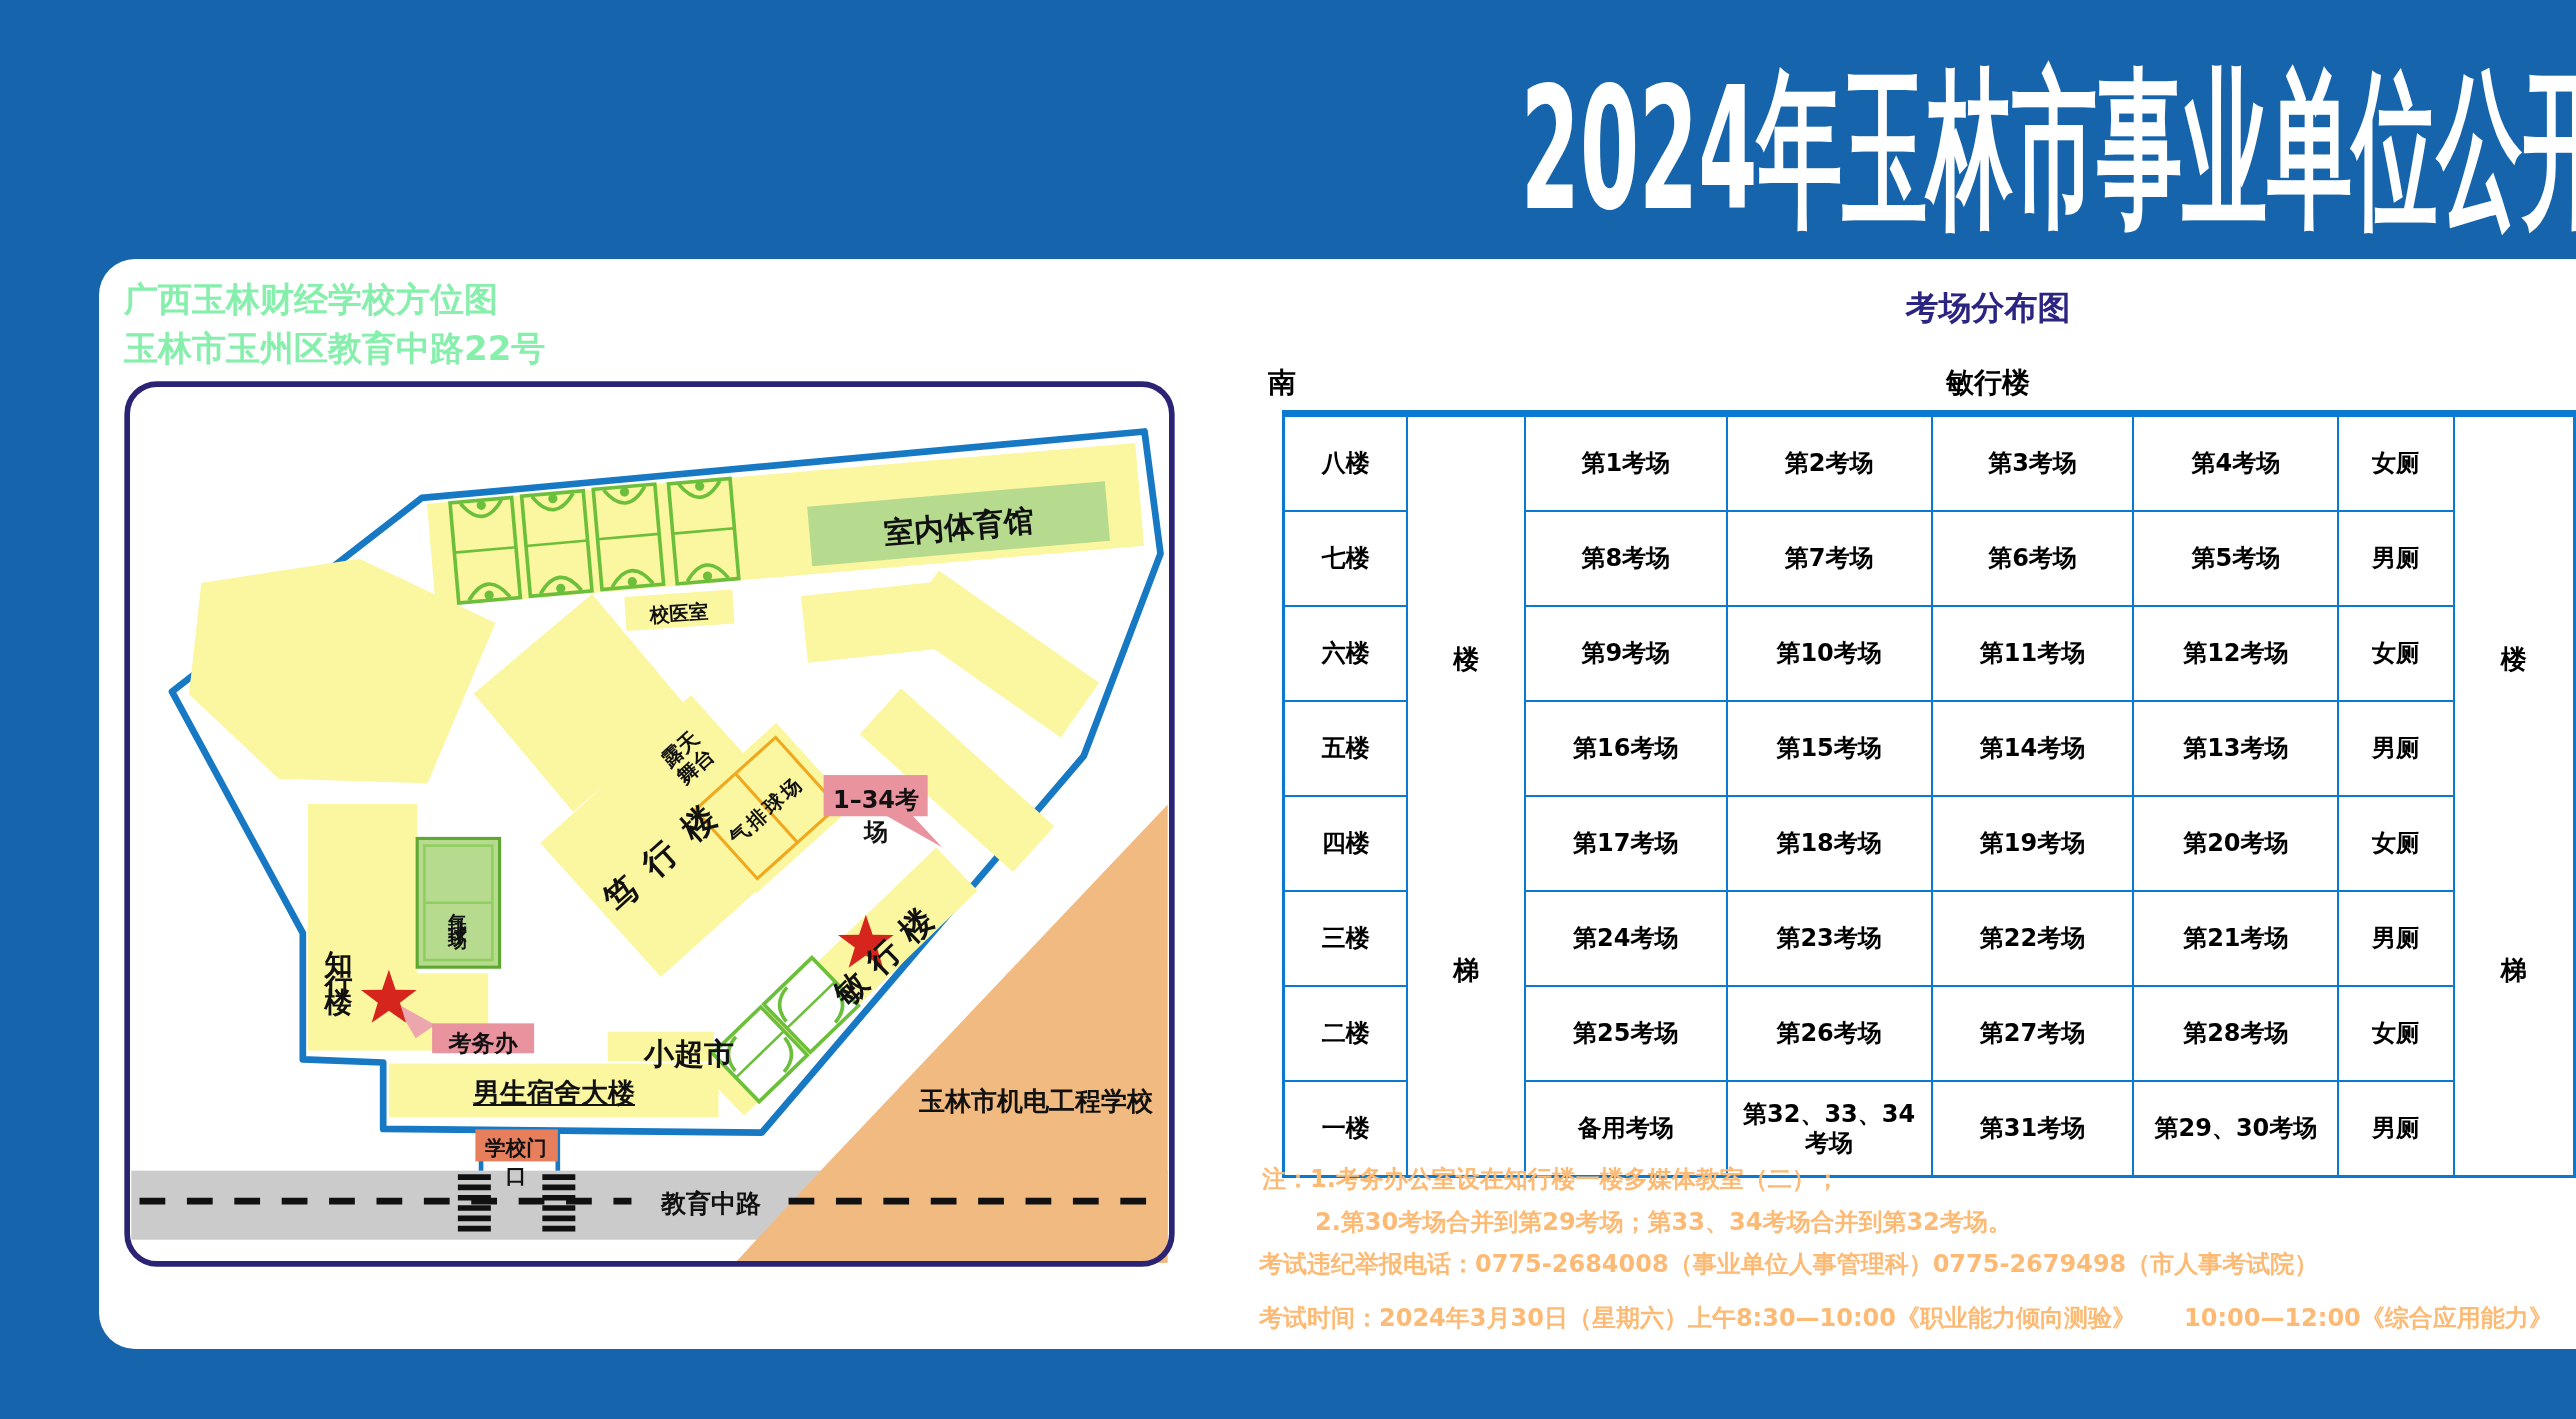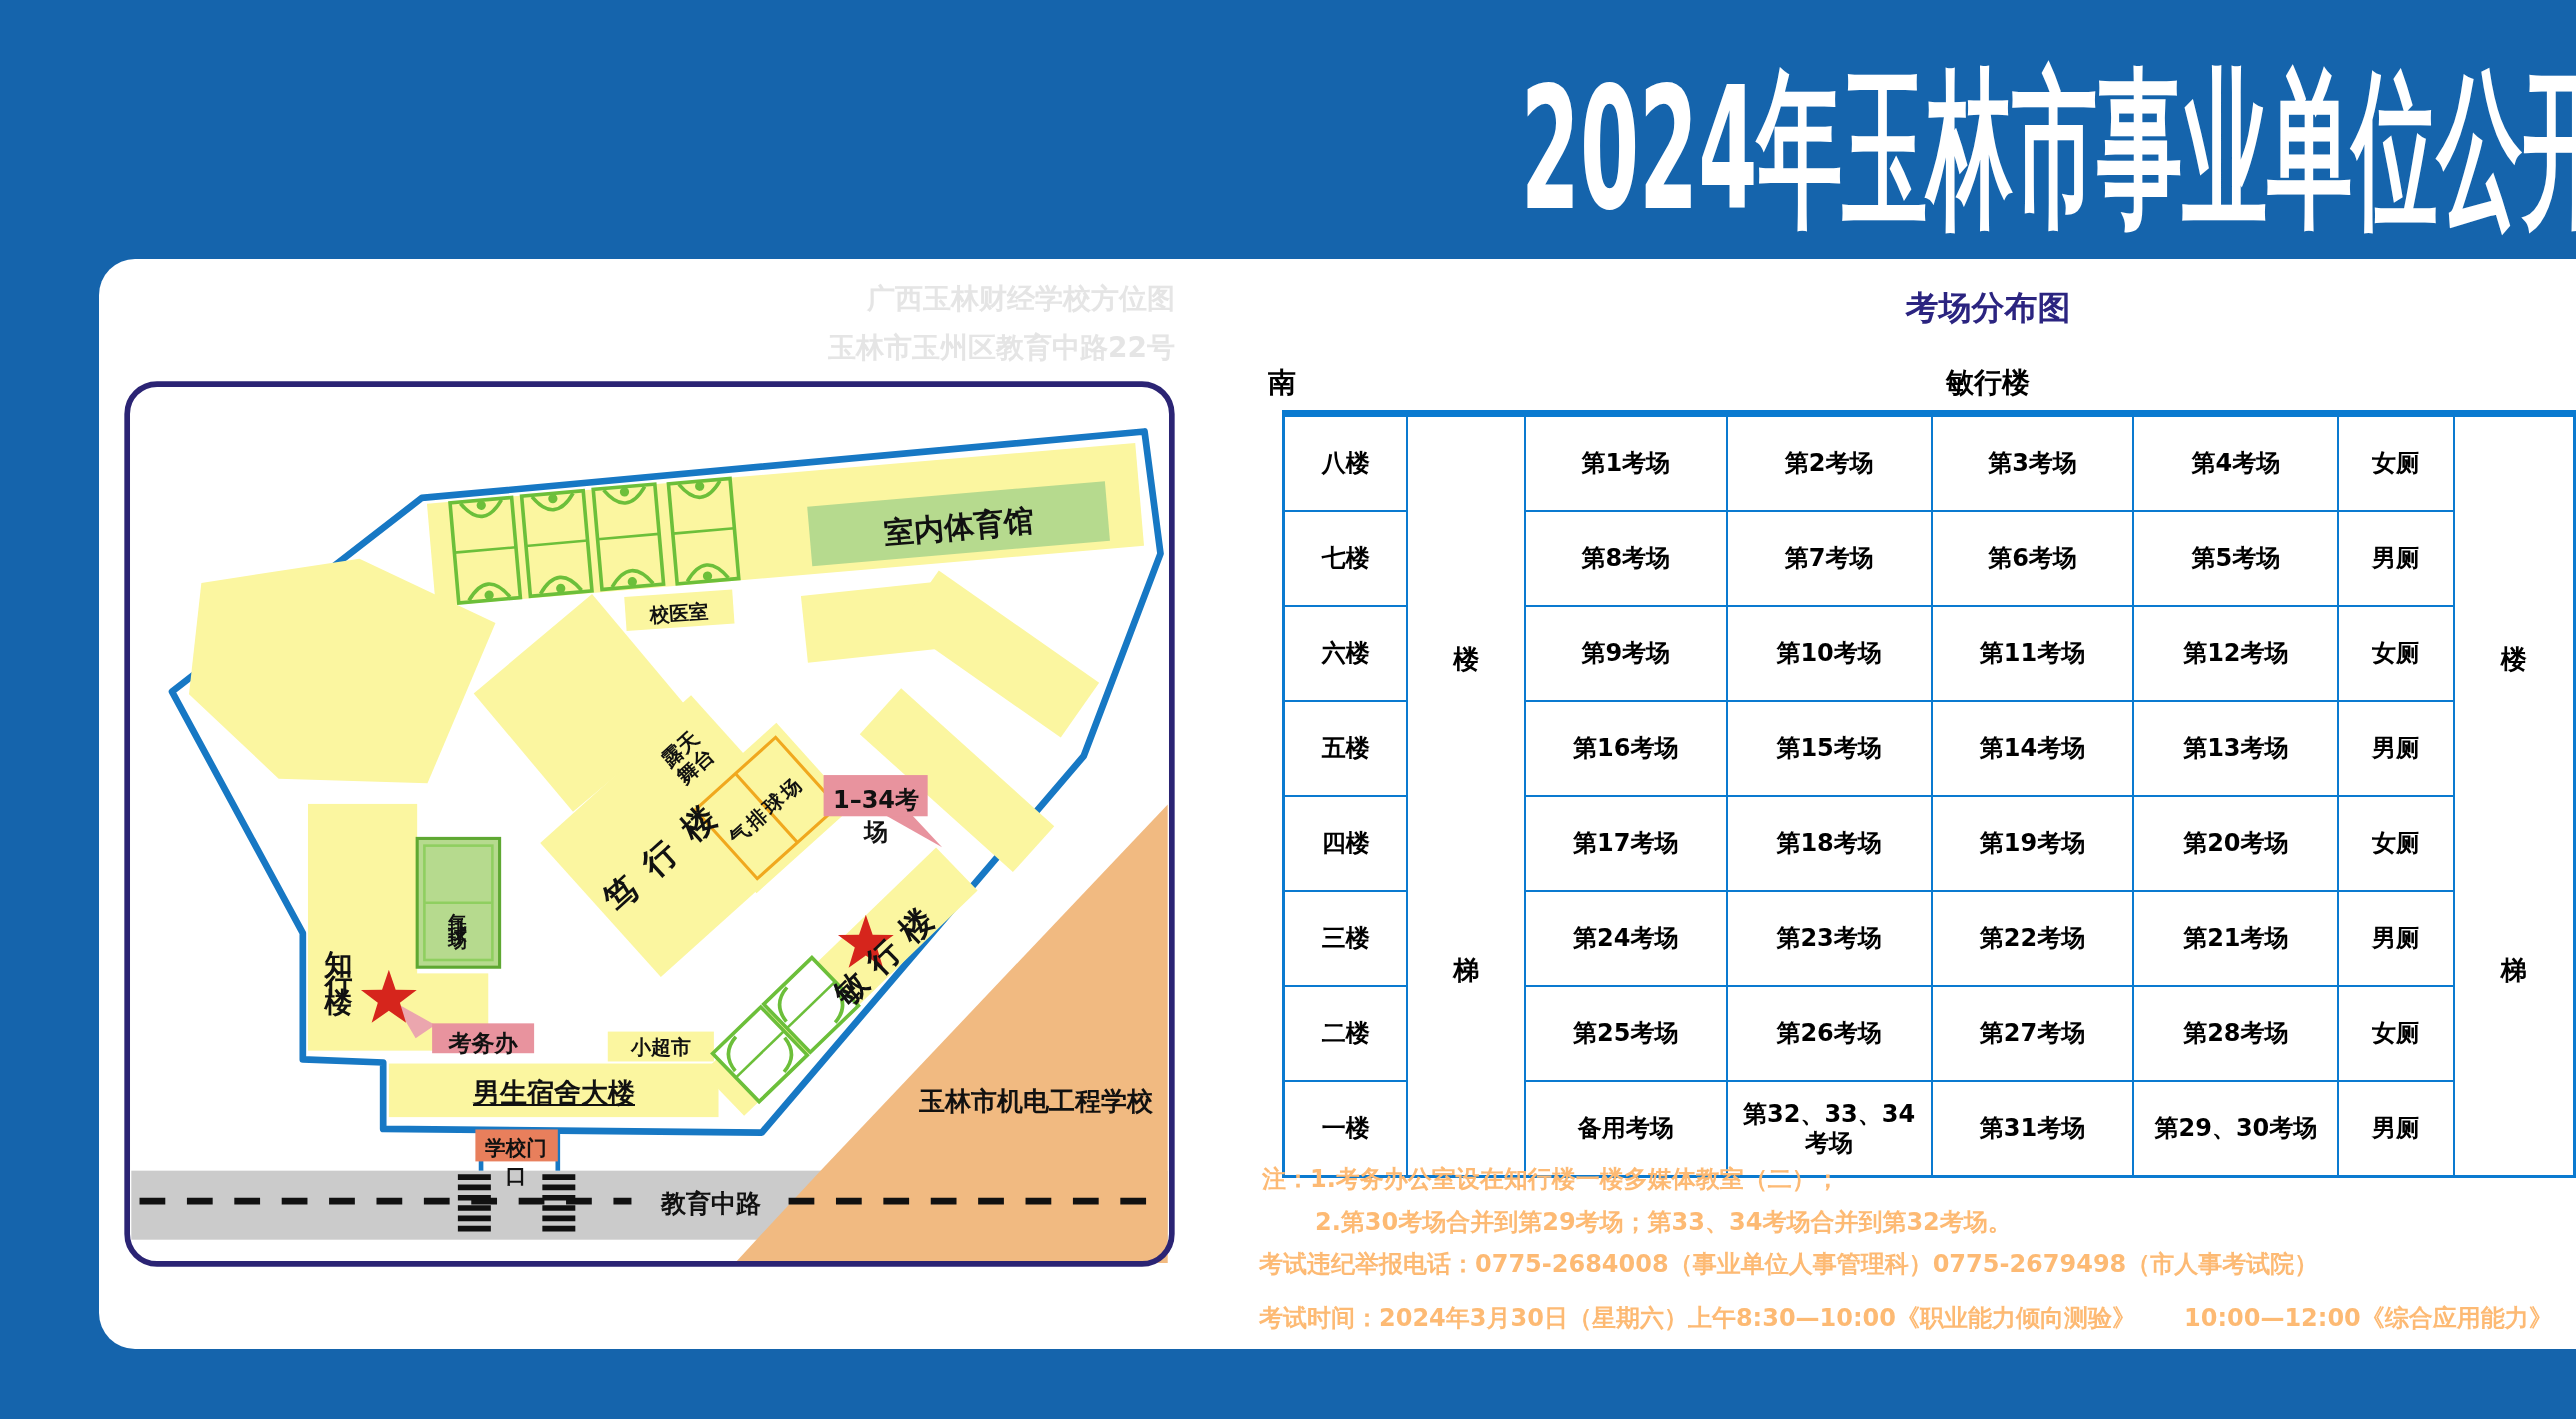--- a/index.html
+++ b/index.html
@@ -5,21 +5,21 @@
   html,body{margin:0;padding:0;width:2839px;height:1420px;overflow:hidden;
     background:#1564ac;font-family:"DejaVu Sans",sans-serif;font-weight:700;}
   .abs{position:absolute;}
   
   #title-wrap{left:0;top:49px;width:2839px;height:201px;text-align:center;white-space:nowrap;}
   #title-wrap span{display:inline-block;transform:scaleX(.5);transform-origin:50% 50%;
     font-size:170px;line-height:201px;color:#ffffff;letter-spacing:0;}
   
   #card{left:99px;top:259px;width:2666px;height:1090px;background:#ffffff;border-radius:36px;}
   
-  .map-heading{left:124px;width:1051px;text-align:right;color:#e5e5e5;font-size:28px;line-height:46px;}
+  .map-heading{left:124px;width:1051px;text-align:left;color:#86efac;font-size:34px;line-height:46px;}
   #map{left:124px;top:381px;width:1051px;height:886px;}
   #map svg{position:absolute;left:0;top:0;}
   .mlabel{position:absolute;color:#111;text-align:center;}
   .rot{transform-origin:50% 50%;}
   .vert{writing-mode:vertical-rl;text-orientation:upright;}
   
   #dist-heading{left:1268px;top:286px;width:1440px;text-align:center;color:#2b2480;font-size:33px;}
   .orient{top:364px;color:#000;font-size:28px;}
   #dist-table{left:1268px;top:410px;padding-left:14px;}
   table{border-collapse:collapse;table-layout:fixed;background:#fff;}
@@ -161,21 +161,21 @@
   <div class="mlabel rot" style="left:706px;top:126px;width:258px;font-size:30px;transform:rotate(-5deg);">室内体育馆</div>
   <div class="mlabel rot" style="left:501px;top:219px;width:108px;font-size:19.6px;transform:rotate(-4deg);">校医室</div>
   <div class="mlabel rot" style="left:536px;top:354px;width:56px;font-size:20.6px;line-height:1.1;transform:rotate(-42deg);">露天舞台</div>
   <div class="mlabel rot" style="left:461px;top:449px;width:165px;font-size:33px;letter-spacing:19.6px;transform:rotate(-42deg);">笃行楼</div>
   <div class="mlabel rot" style="left:591px;top:416px;width:103px;font-size:19.6px;letter-spacing:3.1px;transform:rotate(-42deg);">气排球场</div>
   <div class="mlabel" style="left:700px;top:403px;width:104px;font-size:24px;">1–34考场</div>
   <div class="mlabel rot" style="left:685px;top:550px;width:160px;font-size:32px;letter-spacing:13.4px;transform:rotate(-44deg);">敏行楼</div>
   <div class="mlabel vert" style="left:195px;top:464px;height:222px;font-size:28px;letter-spacing:18.5px;">知行楼</div>
   <div class="mlabel vert" style="left:321px;top:473px;height:113px;font-size:18.5px;letter-spacing:6.2px;">气排球场</div>
   <div class="mlabel" style="left:308px;top:647px;width:102px;font-size:23px;">考务办</div>
-  <div class="mlabel" style="left:484px;top:653px;width:106px;font-size:20px;">小超市</div>
+  <div class="mlabel" style="left:484px;top:653px;width:106px;font-size:30px;padding-left:28px;">小超市</div>
   <div class="mlabel" style="left:265px;top:694px;width:330px;font-size:27px;text-decoration:underline;">男生宿舍大楼</div>
   <div class="mlabel" style="left:351px;top:753px;width:82px;font-size:20.6px;text-align:center;">学校门口</div>
   <div class="mlabel" style="left:520px;top:806px;width:134px;font-size:25px;font-family:Liberation Serif, serif;">教育中路</div>
   <div class="mlabel" style="left:773px;top:686px;width:278px;font-size:26px;margin-top:17px;">玉林市机电工程学校</div>
 </div>
 
 <div id="dist-heading" class="abs">考场分布图</div>
 
 <div class="orient abs" style="left:1268px;">南</div>
 <div class="orient abs" style="left:1268px;width:1440px;text-align:center;">敏行楼</div>

